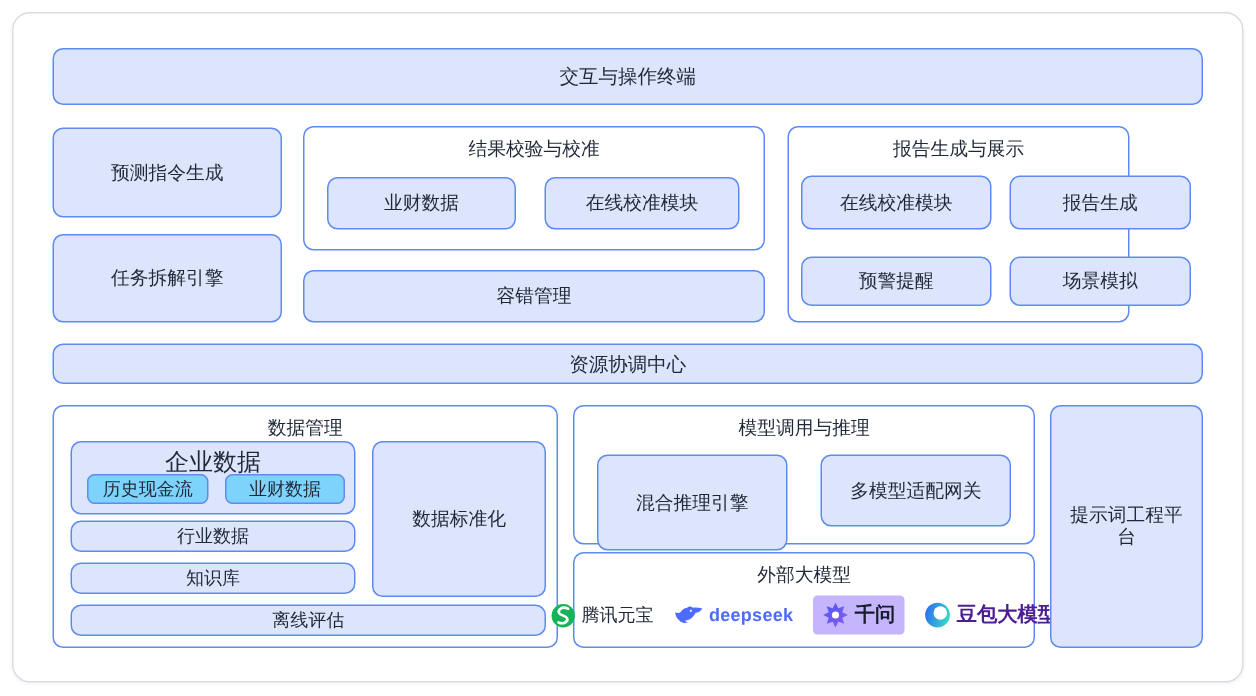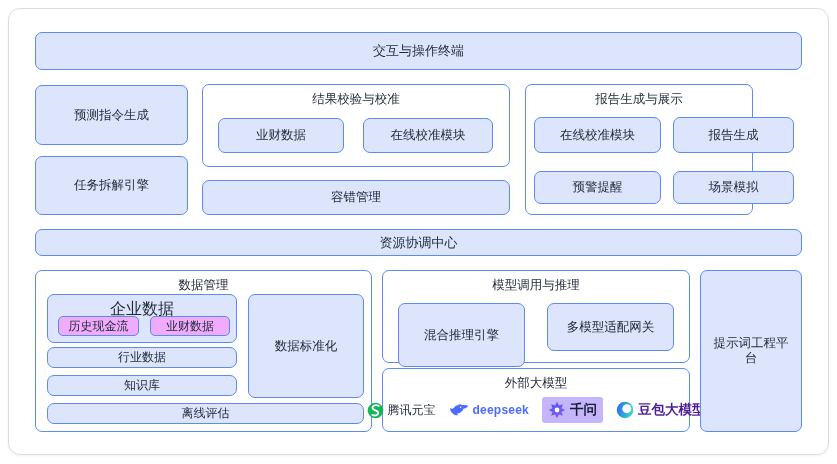--- a/index.html
+++ b/index.html
@@ -22,21 +22,21 @@
   }
   .band,.box,.container,.subcontainer,.whitebox{
     position:absolute;border:1.5px solid var(--blue);border-radius:7px;
     display:flex;align-items:center;justify-content:center;
     font-size:12.5px;line-height:1.2;text-align:center;
   }
   .band{background:var(--fill);font-size:13px;}
   .box{background:var(--fill);}
   .container{background:#ffffff;display:block;}
   .subcontainer{background:var(--fill);display:block;}
-  .whitebox{background:#f0abfc;border-radius:5px;font-size:12px;}
+  .whitebox{background:#7dd3fc;border-radius:5px;font-size:12px;}
   .ctitle{
     position:absolute;top:7px;left:0;right:0;text-align:center;
     font-size:12.5px;
   }
   
   #band-top{left:35px;top:32px;width:767px;height:38px;}
   #box-pred{left:35px;top:85px;width:153px;height:60px;}
   #box-task{left:35px;top:156px;width:153px;height:59px;}
 
   #cont-validate{left:202px;top:84px;width:308px;height:83px;}

